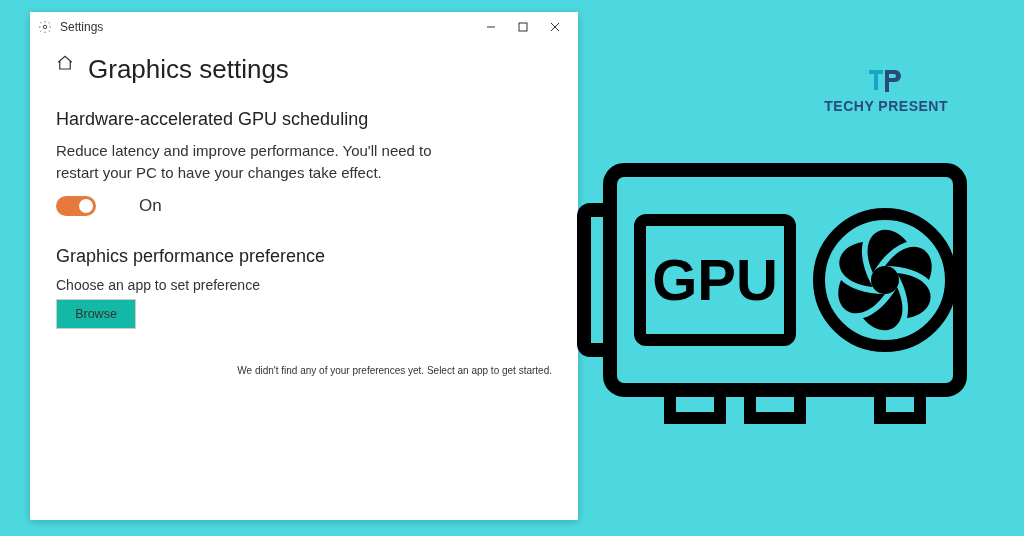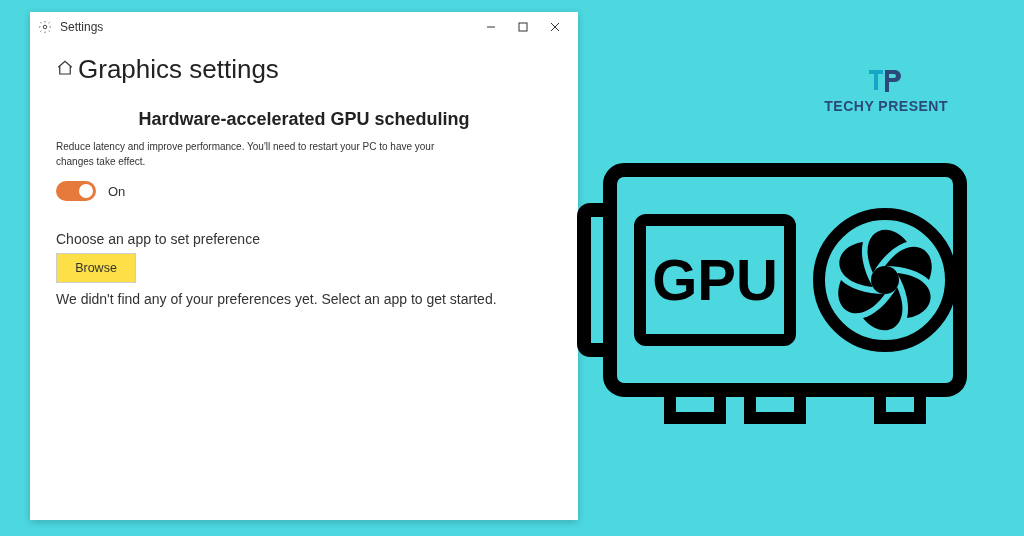--- a/index.html
+++ b/index.html
@@ -42,37 +42,36 @@
       display: flex; align-items: center; justify-content: center;
       cursor: default;
     }
     .win-btn svg { width: 10px; height: 10px; stroke: #333; fill: none; }
     .content {
       padding: 12px 26px;
       color: #222;
     }
     .page-header {
       display: flex;
-      align-items: center;
-      gap: 4px;
+      align-items: flex-start;
+      gap: 14px;
       margin-bottom: 24px;
     }
     .home-icon svg { width: 18px; height: 18px; }
     .page-title {
       font-size: 26px;
       font-weight: 400;
     }
     .section-title {
       font-size: 18px;
-      font-weight: 700;
+      font-weight: 400;
       margin-bottom: 10px;
-      text-align: center;
     }
     .section-desc {
-      font-size: 10px;
+      font-size: 15px;
       line-height: 1.45;
       color: #333;
       margin-bottom: 12px;
       max-width: 400px;
     }
     .toggle-row {
       display: flex;
       align-items: center;
       gap: 12px;
       margin-bottom: 30px;
@@ -84,21 +83,21 @@
       position: relative;
       cursor: pointer;
     }
     .toggle-knob {
       position: absolute;
       right: 3px; top: 3px;
       width: 14px; height: 14px;
       border-radius: 50%;
       background: #fff;
     }
-    .toggle-label { font-size: 13px; color: #333; }
+    .toggle-label { font-size: 17px; color: #333; margin-left: 31px; }
     .field-label {
       font-size: 14px;
       margin-bottom: 6px;
       color: #333;
     }
     .select-box {
       width: 230px;
       height: 30px;
       border: 1px solid #aaa;
       display: flex;
@@ -108,33 +107,34 @@
       font-size: 12.5px;
       color: #333;
       background: #fff;
       cursor: pointer;
       margin-bottom: 10px;
     }
     .chevron svg { width: 10px; height: 10px; stroke: #666; fill: none; }
     .browse-btn {
       width: 80px;
       height: 30px;
-      background: #fde047;
+      background: #14b8a6;
       border: 1px solid #ccc;
       font-size: 12.5px;
       color: #333;
       display: flex;
       align-items: center;
       justify-content: center;
       cursor: pointer;
-      margin-bottom: 8px;
+      margin-bottom: 36px;
     }
     .empty-msg {
-      font-size: 14px;
-      color: #333;
+      font-size: 10px;
+      color: #333;
+      text-align: right;
     }
 
     
     .brand-logo {
       position: absolute;
       right: 76px;
       top: 70px;
       text-align: center;
     }
     .brand-tp {
@@ -204,20 +204,21 @@
 
     <h2 class="section-title">Hardware-accelerated GPU scheduling</h2>
     <p class="section-desc">Reduce latency and improve performance. You'll need to restart your PC to have your changes take effect.</p>
     <div class="toggle-row">
       <div class="toggle">
         <div class="toggle-knob"></div>
       </div>
       <span class="toggle-label">On</span>
     </div>
 
+    <h2 class="section-title">Graphics performance preference</h2>
     <p class="field-label">Choose an app to set preference</p>
     <div class="browse-btn">
       <span>Browse</span>
     </div>
     <p class="empty-msg">We didn't find any of your preferences yet. Select an app to get started.</p>
   </div>
 </div>
 
 <div class="brand-logo">
   <div class="brand-tp">

